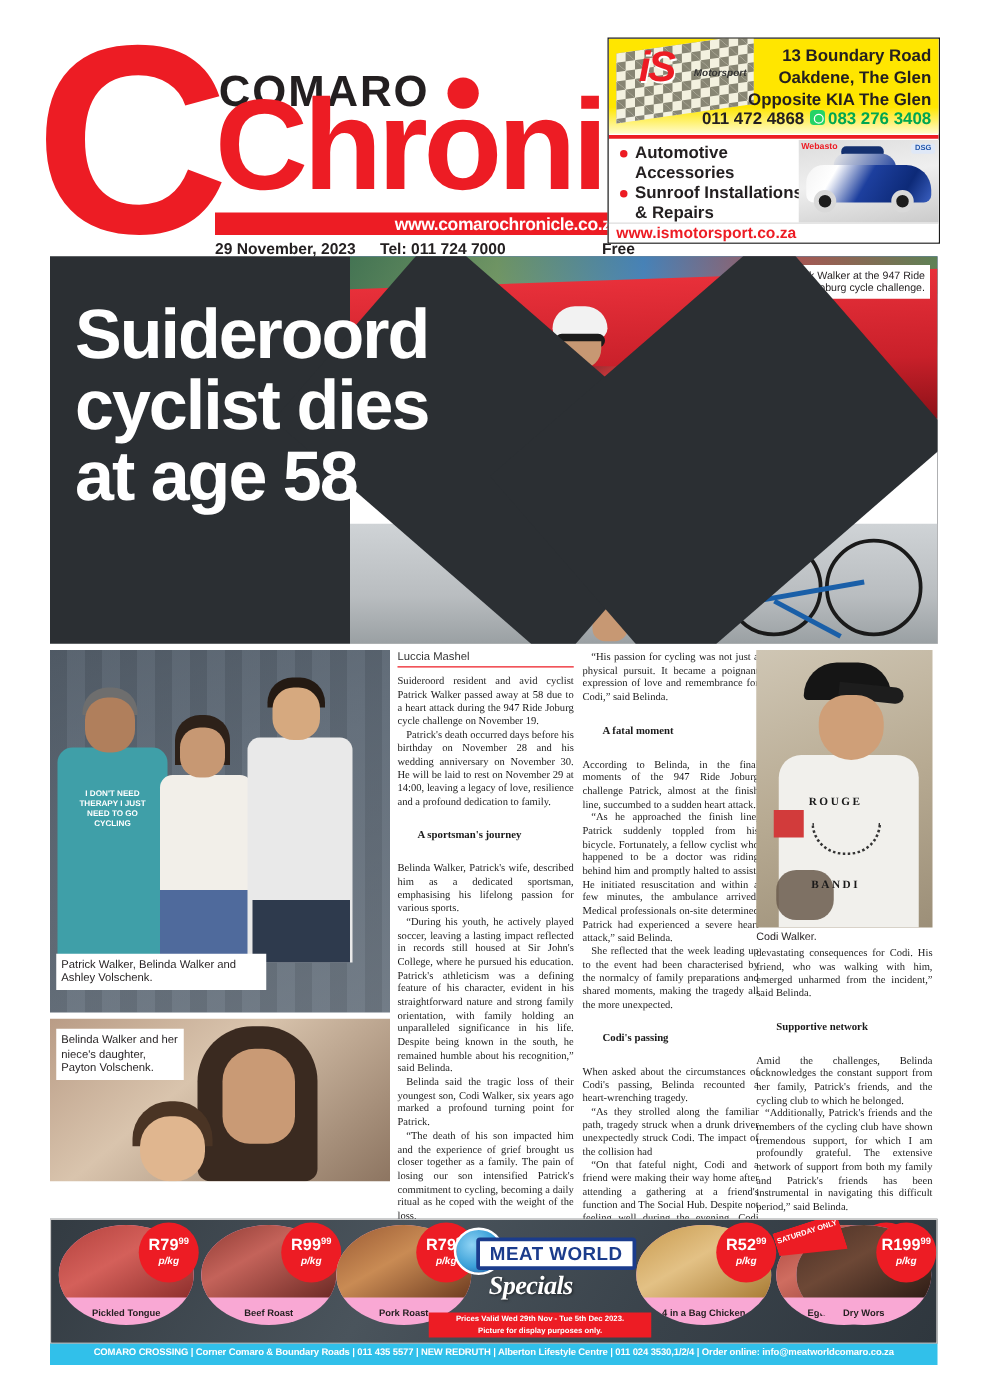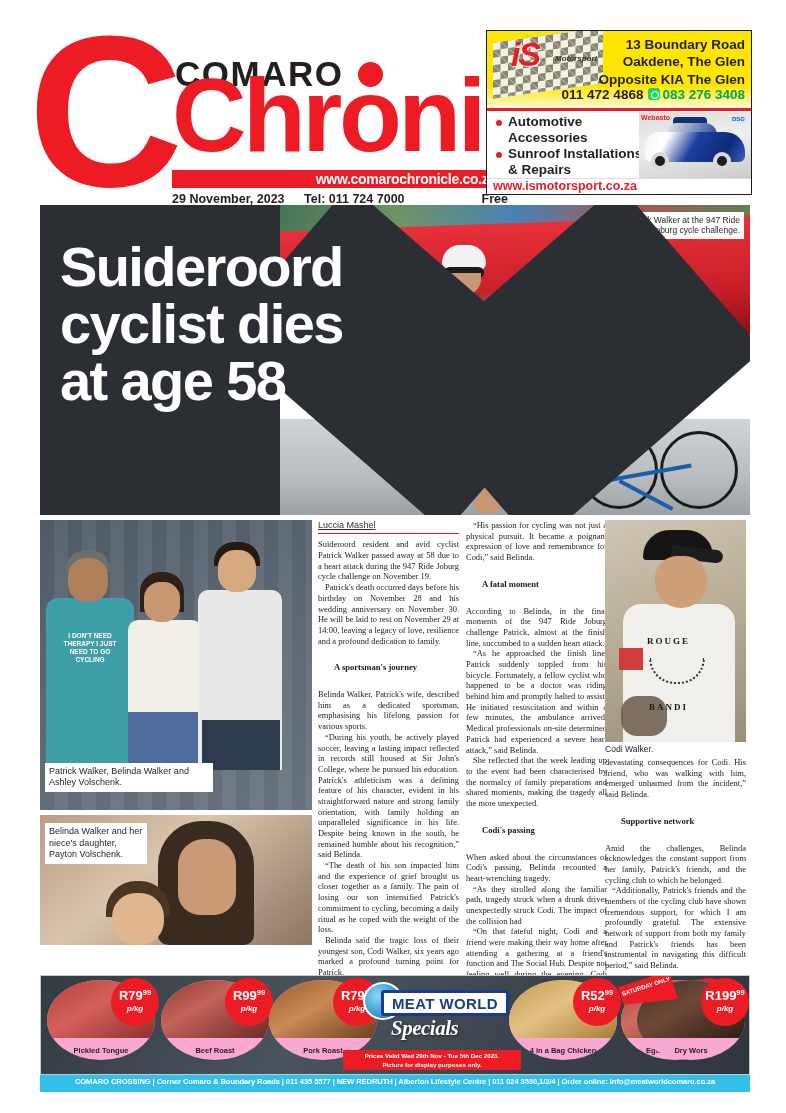--- a/index.html
+++ b/index.html
@@ -254,21 +254,21 @@
   .col {
     position: absolute; top: 0; width: 141px; height: 425px;
     color: #1a1a1a; font-family: "Liberation Serif", serif;
     font-size: 8.45px; line-height: 1.265; text-align: justify;
   }
   .col1 { left: 278px; }
   .col2 { left: 426px; }
   .col3 { left: 565px; }
   .col3.short { top: 237px; height: 188px; }
   .byline { font-family: "Liberation Sans", sans-serif; font-size: 9px; color:#333; padding-bottom:2px; }
-  .byline-rule { border-bottom: 1.6px solid #ED1C24; margin-bottom: 5px; text-decoration: underline; }
+  .byline-rule { border-bottom: 1.6px solid #ED1C24; margin-bottom: 5px; }
   .col p { margin: 0; text-indent: 7px; }
   .col p.noind { text-indent: 0; }
   .col h4 { font-size: 8.6px; font-weight: bold; font-family:"Liberation Serif",serif; margin:16px; }
 
   .photoC {
     position: absolute; left: 565px; top: 0; width: 141px; height: 222px;
     background: linear-gradient(160deg,#cfc6b4 0%, #b8ab93 50%, #9c8f78 100%);
     overflow:hidden;
   }
   .pC-cap { position:absolute; left:38px; top:10px; width:70px; height:30px; background:#151515; border-radius: 30px 30px 4px 4px;}
@@ -477,22 +477,22 @@
       <div class="capB">Belinda Walker and her niece's daughter, Payton Volschenk.</div>
     </div>
 
     <div class="col col1">
       <div class="byline byline-rule">Luccia Mashel</div>
       <p class="noind">Suideroord resident and avid cyclist Patrick Walker passed away at 58 due to a heart attack during the 947 Ride Joburg cycle challenge on November 19.</p>
       <p>Patrick's death occurred days before his birthday on November 28 and his wedding anniversary on November 30. He will be laid to rest on November 29 at 14:00, leaving a legacy of love, resilience and a profound dedication to family.</p>
       <h4>A sportsman's journey</h4>
       <p class="noind">Belinda Walker, Patrick's wife, described him as a dedicated sportsman, emphasising his lifelong passion for various sports.</p>
       <p>“During his youth, he actively played soccer, leaving a lasting impact reflected in records still housed at Sir John's College, where he pursued his education. Patrick's athleticism was a defining feature of his character, evident in his straightforward nature and strong family orientation, with family holding an unparalleled significance in his life. Despite being known in the south, he remained humble about his recognition,” said Belinda.</p>
+      <p>Belinda said the tragic loss of their youngest son, Codi Walker, six years ago marked a profound turning point for Patrick.</p>
       <p>“The death of his son impacted him and the experience of grief brought us closer together as a family. The pain of losing our son intensified Patrick's commitment to cycling, becoming a daily ritual as he coped with the weight of the loss.</p>
-      <p>Belinda said the tragic loss of their youngest son, Codi Walker, six years ago marked a profound turning point for Patrick.</p>
     </div>
 
     <div class="col col2">
       <p>“His passion for cycling was not just a physical pursuit. It became a poignant expression of love and remembrance for Codi,” said Belinda.</p>
       <h4>A fatal moment</h4>
       <p class="noind">According to Belinda, in the final moments of the 947 Ride Joburg challenge Patrick, almost at the finish line, succumbed to a sudden heart attack.</p>
       <p>“As he approached the finish line, Patrick suddenly toppled from his bicycle. Fortunately, a fellow cyclist who happened to be a doctor was riding behind him and promptly halted to assist. He initiated resuscitation and within a few minutes, the ambulance arrived. Medical professionals on-site determined Patrick had experienced a severe heart attack,” said Belinda.</p>
       <p>She reflected that the week leading up to the event had been characterised by the normalcy of family preparations and shared moments, making the tragedy all the more unexpected.</p>
       <h4>Codi's passing</h4>
       <p class="noind">When asked about the circumstances of Codi's passing, Belinda recounted a heart-wrenching tragedy.</p>

